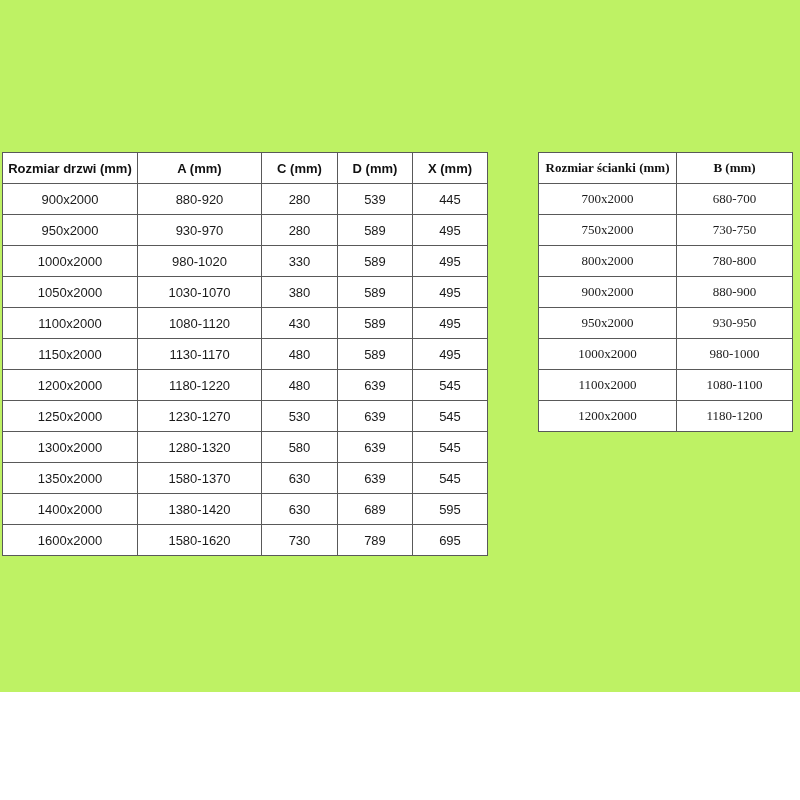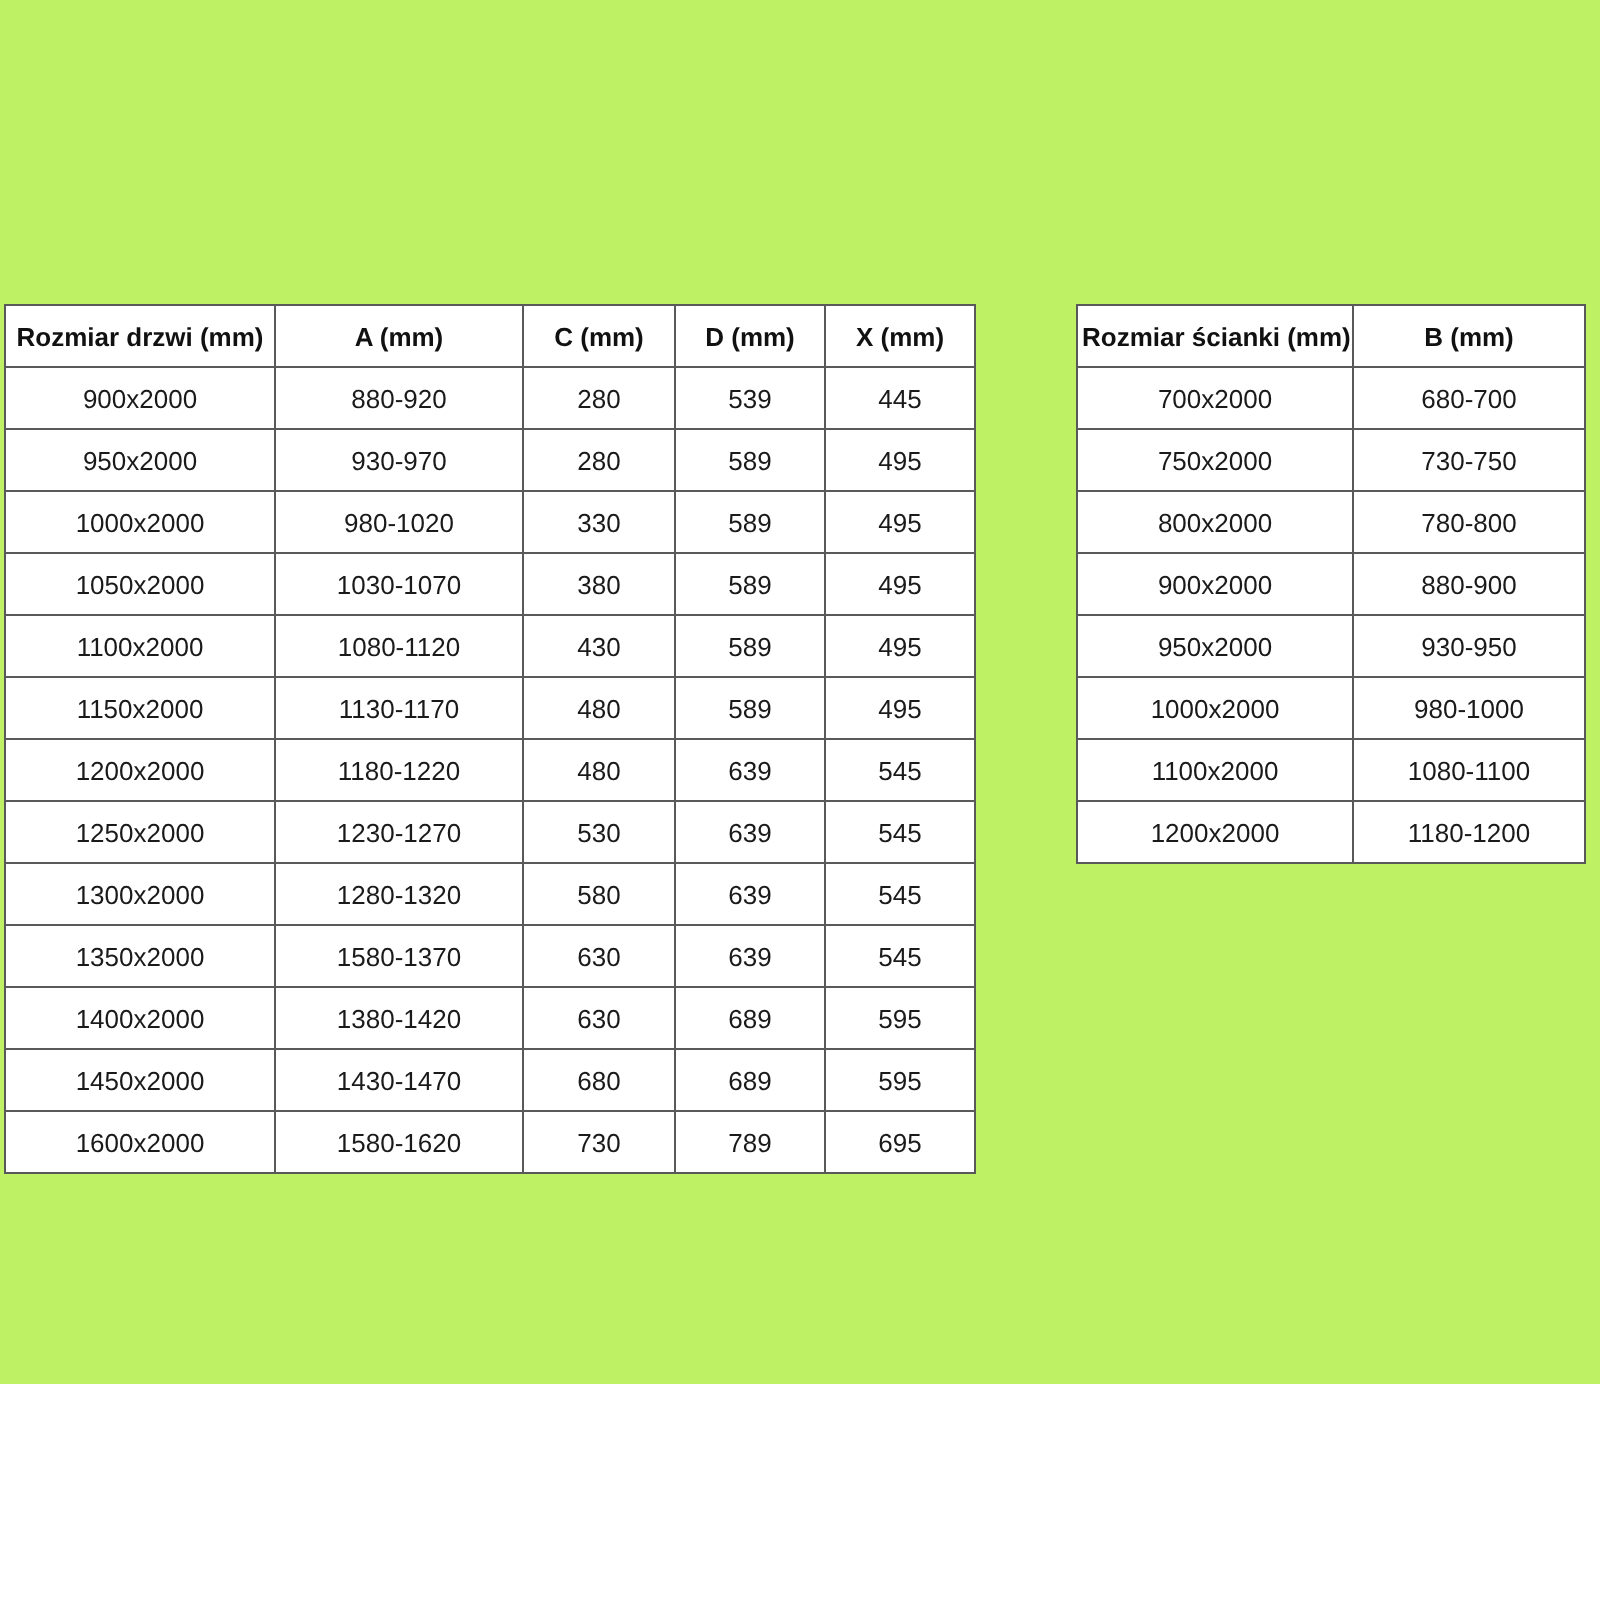--- a/index.html
+++ b/index.html
@@ -38,20 +38,21 @@
   }
   #door-table {
     left: 2px;
     top: 152px;
     width: 485px;
   }
   #wall-table {
     left: 538px;
     top: 152px;
     width: 254px;
+    font-family: Liberation Serif, serif;
   }
 </style>
 </head>
 <body>
 
 <div class="page">
 
   <table class="spec" id="door-table">
     <colgroup>
       <col style="width:135px">
@@ -141,27 +142,20 @@
           <td>545</td>
         </tr>
         <tr>
           <td>1400x2000</td>
           <td>1380-1420</td>
           <td>630</td>
           <td>689</td>
           <td>595</td>
         </tr>
         <tr>
-          <td>1450x2000</td>
-          <td>1430-1470</td>
-          <td>680</td>
-          <td>689</td>
-          <td>595</td>
-        </tr>
-        <tr>
           <td>1600x2000</td>
           <td>1580-1620</td>
           <td>730</td>
           <td>789</td>
           <td>695</td>
         </tr>
       </tbody>
   </table>
 
   <table class="spec" id="wall-table">

